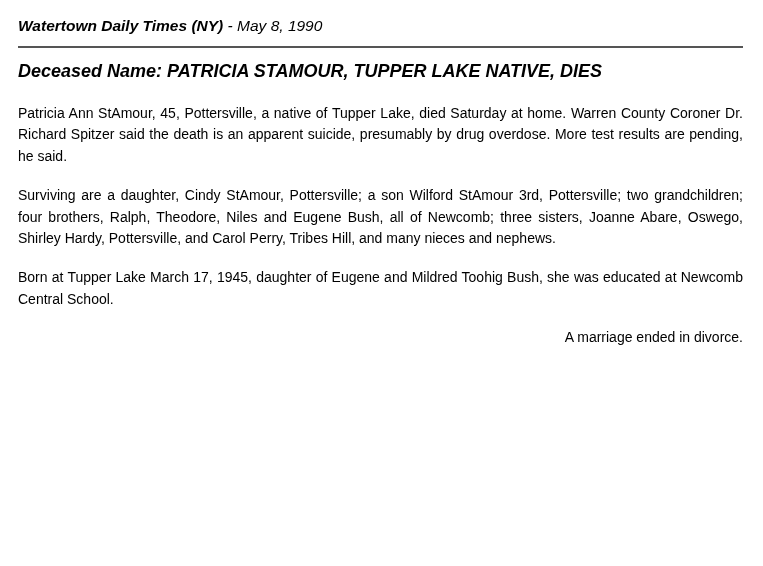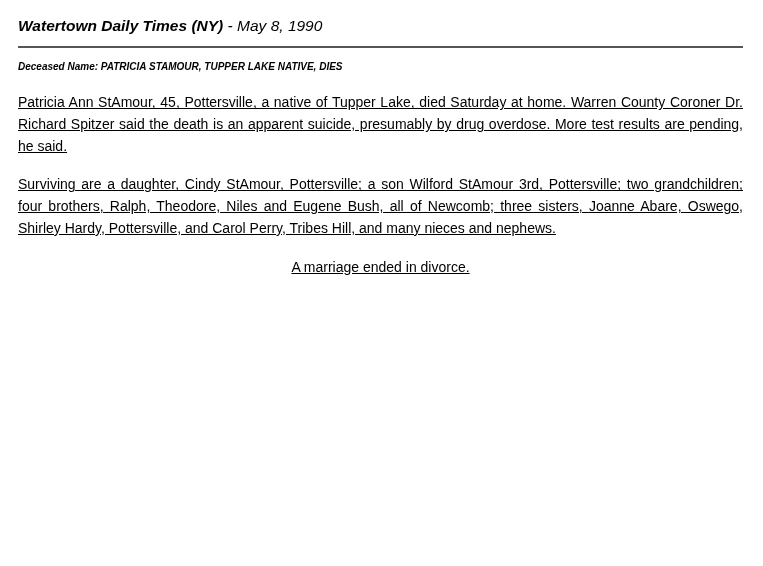--- a/index.html
+++ b/index.html
@@ -36,59 +36,59 @@
     font-weight: normal;
     font-style: italic;
   }
   .rule {
     border: none;
     border-top: 2px solid #555555;
     margin: 11px 0 0 0;
     height: 0;
   }
   .deceased {
-    font-size: 10px;
+    font-size: 18px;
     font-weight: bold;
     font-style: italic;
     margin: 12px 0 0 0;
     line-height: 1.3;
     white-space: nowrap;
   }
   .body-text {
     margin: 0;
     padding: 0;
   }
   .para {
     font-size: 14px;
     line-height: 1.55;
     text-align: justify;
     margin: 17px 0 0 0;
-    text-decoration: underline;
   }
   .para:first-child {
     margin-top: 19px;
   }
   .para.last {
-    text-align: center;
+    text-align: right;
   }
 </style>
 </head>
 <body>
 
 <div class="page">
 
   <div class="masthead">
     <span class="paper">Watertown Daily Times (NY)</span><span class="dateline"> - </span><span class="dateline">May 8, 1990</span>
   </div>
 
   <hr class="rule">
 
   <div class="deceased">
     <span>Deceased Name:</span><span> PATRICIA STAMOUR, TUPPER LAKE NATIVE, DIES</span>
   </div>
 
   <div class="body-text">
     <p class="para">Patricia Ann StAmour, 45, Pottersville, a native of Tupper Lake, died Saturday at home. Warren County Coroner Dr. Richard Spitzer said the death is an apparent suicide, presumably by drug overdose. More test results are pending, he said.</p>
     <p class="para">Surviving are a daughter, Cindy StAmour, Pottersville; a son Wilford StAmour 3rd, Pottersville; two grandchildren; four brothers, Ralph, Theodore, Niles and Eugene Bush, all of Newcomb; three sisters, Joanne Abare, Oswego, Shirley Hardy, Pottersville, and Carol Perry, Tribes Hill, and many nieces and nephews.</p>
+    <p class="para">Born at Tupper Lake March 17, 1945, daughter of Eugene and Mildred Toohig Bush, she was educated at Newcomb Central School.</p>
     <p class="para last">A marriage ended in divorce.</p>
   </div>
 
 </div>
 
 </body></html>

